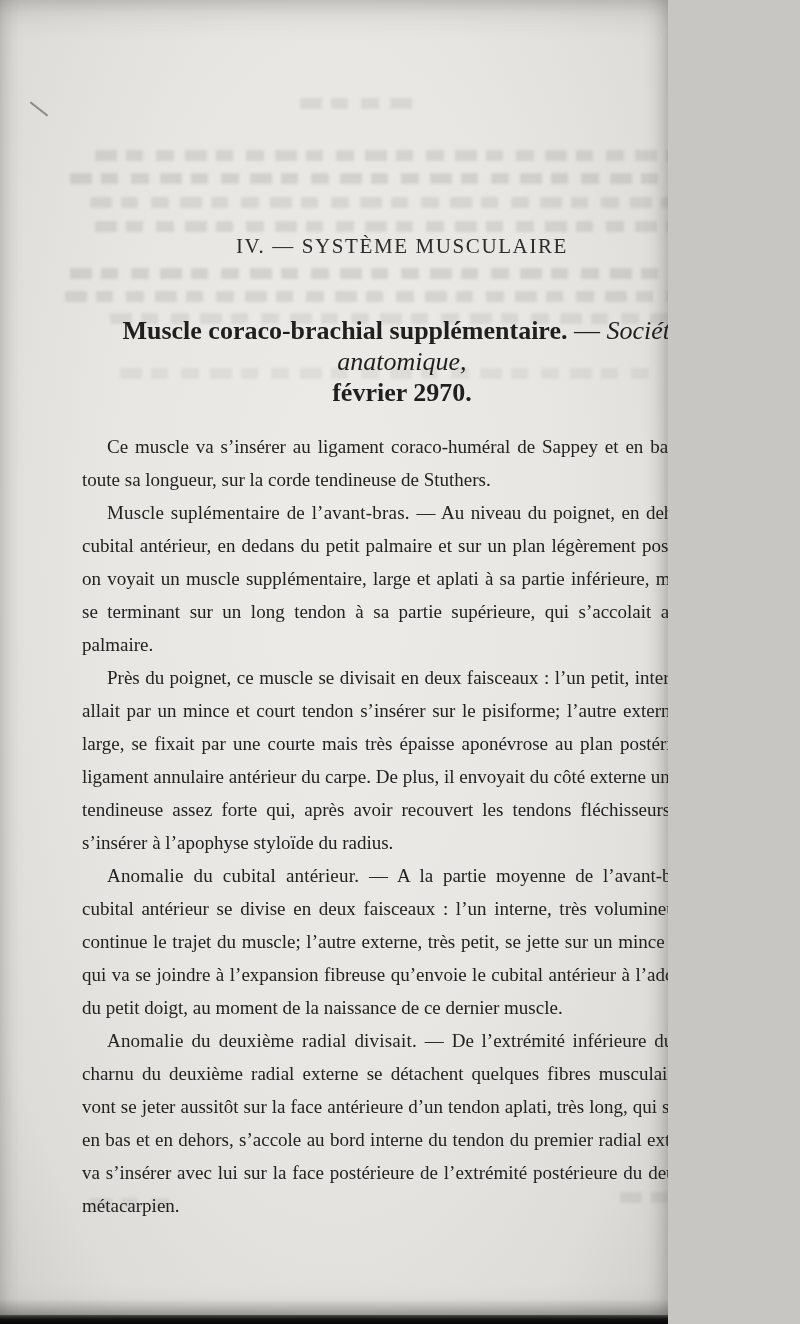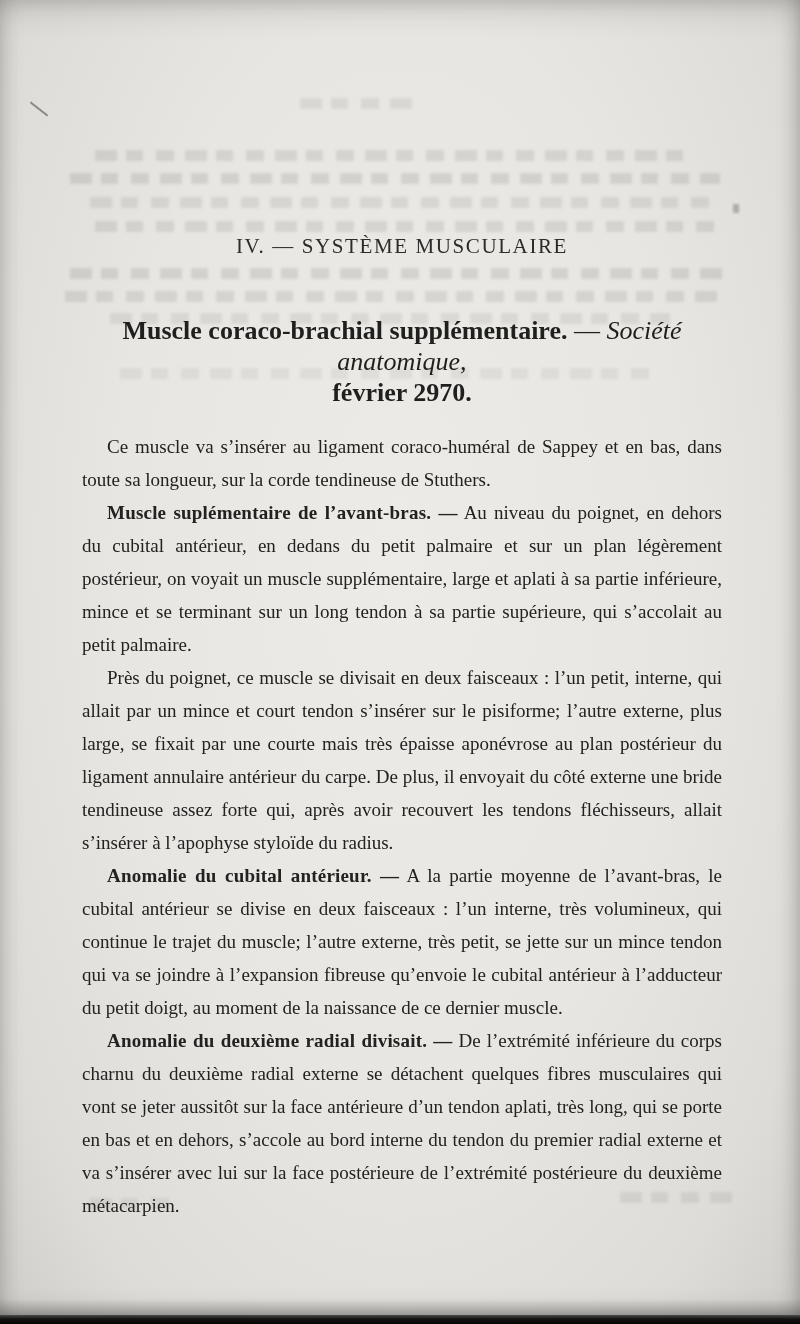--- a/index.html
+++ b/index.html
@@ -4,21 +4,21 @@
 <style>
   * { margin: 0; padding: 0; box-sizing: border-box; }
   html, body { width: 800px; height: 1324px; }
   body {
     font-family: "Liberation Serif", serif;
     background: #c8c6c3;
     overflow: hidden;
   }
   .page {
     position: relative;
-    width: 800px;
+    width: 668px;
     height: 1324px;
     background: radial-gradient(ellipse at 50% 42%, #edebe7 0%, #e8e6e2 50%, #dedcd8 82%, #cfcdc9 100%);
     overflow: hidden;
     box-shadow:
       inset 0 22px 34px -20px rgba(90,90,88,.40),
       inset 0 -20px 28px -14px rgba(60,60,58,.38),
       inset -14px 0 24px -16px rgba(85,85,83,.42),
       inset 14px 0 24px -16px rgba(95,95,93,.30);
   }
   .content {
@@ -46,21 +46,21 @@
   .entry-heading .bold { font-weight: bold; }
   .entry-heading .italic { font-style: italic; }
   .body-block {
     margin-top: 22px;
     font-size: 19px;
     line-height: 33px;
     text-align: justify;
     color: #222220;
   }
   .body-block p { text-indent: 25px; }
-  .lead { font-weight: bold; letter-spacing: .2px; }
+  .lead { font-weight: normal; letter-spacing: .2px; }
   
   .smudge {
     position: absolute;
     height: 11px;
     opacity: .20;
     filter: blur(1.7px);
     background: repeating-linear-gradient(90deg,
       rgba(100,100,98,.75) 0px, rgba(100,100,98,.75) 22px,
       transparent 22px, transparent 31px,
       rgba(100,100,98,.75) 31px, rgba(100,100,98,.75) 48px,

